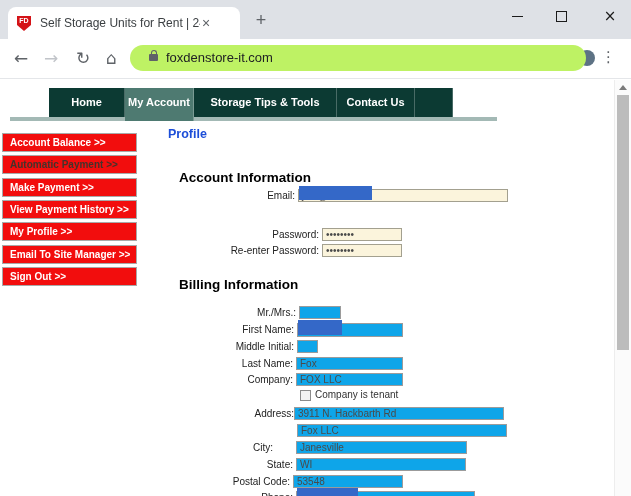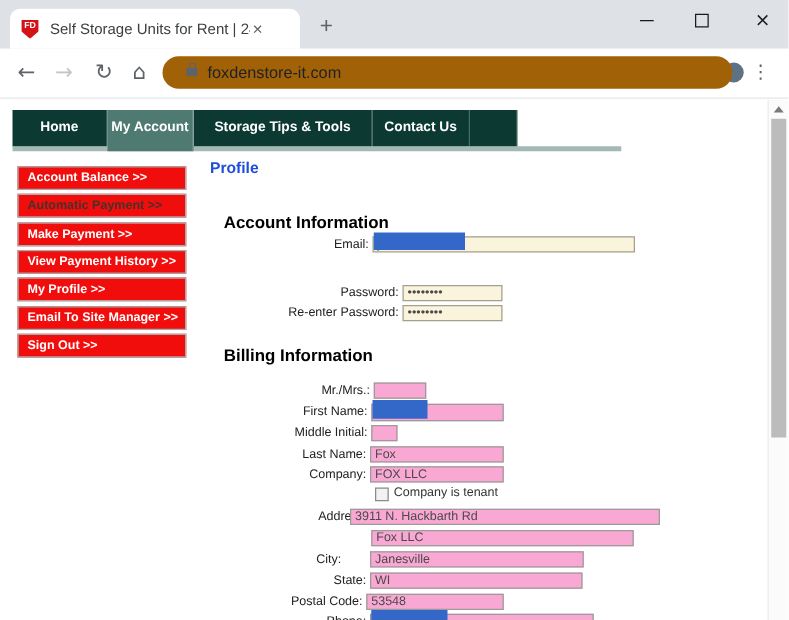--- a/index.html
+++ b/index.html
@@ -22,21 +22,21 @@
   .winbtn{position:absolute;top:6px;width:28px;height:20px;text-align:center;color:#1b1b1b;}
   .min-glyph{position:absolute;left:9px;top:10px;width:11px;height:1.3px;background:#1b1b1b;}
   .max-glyph{position:absolute;left:9px;top:5px;width:9px;height:9px;border:1.3px solid #1b1b1b;}
   .close-glyph{font-size:15px;line-height:20px;font-family:"DejaVu Sans",sans-serif;}
 
   .toolbar{position:absolute;left:0;top:39px;width:631px;height:39px;background:#ffffff;
        border-bottom:1px solid #e4e6e9;}
   .navicon{position:absolute;top:48px;font-size:17px;color:#5f6368;font-family:"DejaVu Sans",sans-serif;}
   .navicon.disabled{color:#c1c4c9;}
   .urlpill{position:absolute;left:130px;top:45px;width:456px;height:26px;border-radius:13px;
-       background:#a16207;z-index:2;}
+       background:#bef264;z-index:2;}
   .lock{position:absolute;left:19px;top:9px;width:9px;height:7px;background:#5f6368;border-radius:1px;}
   .lock:before{content:"";position:absolute;left:1.5px;top:-4px;width:4px;height:4px;
        border:1.5px solid #5f6368;border-bottom:none;border-radius:3px 3px 0 0;}
   .urltext{position:absolute;left:36px;top:5px;font-size:13px;color:#202124;}
   .avatar-sliver{position:absolute;left:579px;top:50px;width:16px;height:16px;border-radius:50%;
        background:#5d7284;z-index:1;}
   .menu-dots{position:absolute;left:601px;top:48px;width:14px;text-align:center;font-size:15px;
        color:#5f6368;font-family:"DejaVu Sans",sans-serif;}
 
   
@@ -48,33 +48,33 @@
 
   
   .sitenav{position:absolute;left:10px;top:88px;height:29px;display:flex;}
   .sitenav-strip{position:absolute;left:10px;top:117px;width:487px;height:4px;background:var(--strip);}
   .nav-item{height:29px;line-height:29px;text-align:center;color:#ffffff;font-size:11px;font-weight:bold;
        background:var(--navbg);border-right:1px solid rgba(255,255,255,0.25);box-sizing:border-box;}
   .nav-item.active{background:var(--navactive);height:33px;position:relative;z-index:2;}
   .nav-item.blank{width:38px;}
 
   
-  .side-btn{position:absolute;left:14px;width:126px;height:17px;background:var(--red);
+  .side-btn{position:absolute;left:2px;width:126px;height:17px;background:var(--red);
        border:1px solid #a9a9a9;color:#ffffff;font-size:10px;font-weight:bold;line-height:17px;
        padding-left:7px;box-sizing:content-box;white-space:nowrap;overflow:hidden;}
   .side-btn.darktext{color:#43332c;}
 
   
   .h-page{position:absolute;left:168px;top:127px;font-size:12.5px;font-weight:bold;color:#1d4ed8;}
   .h-section{position:absolute;font-size:13.5px;font-weight:bold;color:#000;}
   .frm-label{position:absolute;font-size:10px;color:#222;text-align:right;white-space:nowrap;}
   .frm-field{position:absolute;box-sizing:border-box;border:1px solid #9b9b9b;font-size:10px;
        color:#4a4a4a;padding-left:3px;overflow:visible;}
   .frm-field.yellow{background:#fbf4dc;border-color:#a3a08f;}
-  .frm-field.gray{background:#f9a8d4;}
+  .frm-field.gray{background:#0ea5e9;}
   .frm-field .val{position:absolute;left:3px;bottom:0px;font-size:10px;color:#4a4a4a;white-space:nowrap;}
   .sel-rect{position:absolute;background:var(--selblue);z-index:3;}
   .checkbox{position:absolute;left:300px;top:390px;width:9px;height:9px;background:#f2f2f2;
        border:1px solid #8b8b8b;}
   .checkbox-label{position:absolute;left:315px;top:389px;font-size:10px;color:#333;}
 </style>
 </head>
 <body>
 
 <div id="screen">
@@ -110,21 +110,21 @@
   </div>
   <div class="menu-dots">⋮</div>
 
   <div class="scrollbar">
     <span class="scroll-up"></span>
     <span class="scroll-thumb"></span>
   </div>
 
   <div class="sitenav-strip"></div>
   <div class="sitenav" id="sitenav">
-      <div class="nav-item" style="width: 76px;">Home</div>
+      <div class="nav-item" style="width: 76px; margin-left: 39px;">Home</div>
       <div class="nav-item active" style="width: 69px;">My Account</div>
       <div class="nav-item" style="width: 143px;">Storage Tips &amp; Tools</div>
       <div class="nav-item" style="width: 78px;">Contact Us</div>
       <div class="nav-item blank"></div>
     </div>
 
   <div id="sidebar">
       <div class="side-btn" style="top: 133px;">Account Balance &gt;&gt;</div>
       <div class="side-btn darktext" style="top: 155px;">Automatic Payment &gt;&gt;</div>
       <div class="side-btn" style="top: 178px;">Make Payment &gt;&gt;</div>
@@ -163,21 +163,21 @@
       <div class="frm-field gray" style="left: 297px; top: 340px; width: 21px; height: 13px;"></div>
       <div class="frm-label" style="right: 338px; top: 358px;">Last Name:</div>
       <div class="frm-field gray" style="left: 296px; top: 357px; width: 107px; height: 13px;">
         <span class="val">Fox</span>
       </div>
       <div class="frm-label" style="right: 338px; top: 374px;">Company:</div>
       <div class="frm-field gray" style="left: 296px; top: 373px; width: 107px; height: 13px;">
         <span class="val">FOX LLC</span>
       </div>
       <div class="frm-label" style="right: 337px; top: 408px;">Address:</div>
-      <div class="frm-field gray" style="left: 280px; top: 407px; width: 248px; height: 13px;">
+      <div class="frm-field gray" style="left: 294px; top: 407px; width: 210px; height: 13px;">
         <span class="val">3911 N. Hackbarth Rd</span>
       </div>
       <div class="frm-field gray" style="left: 297px; top: 424px; width: 210px; height: 13px;">
         <span class="val">Fox LLC</span>
       </div>
       <div class="frm-label" style="right: 358px; top: 442px;">City:</div>
       <div class="frm-field gray" style="left: 296px; top: 441px; width: 171px; height: 13px;">
         <span class="val">Janesville</span>
       </div>
       <div class="frm-label" style="right: 338px; top: 459px;">State:</div>

